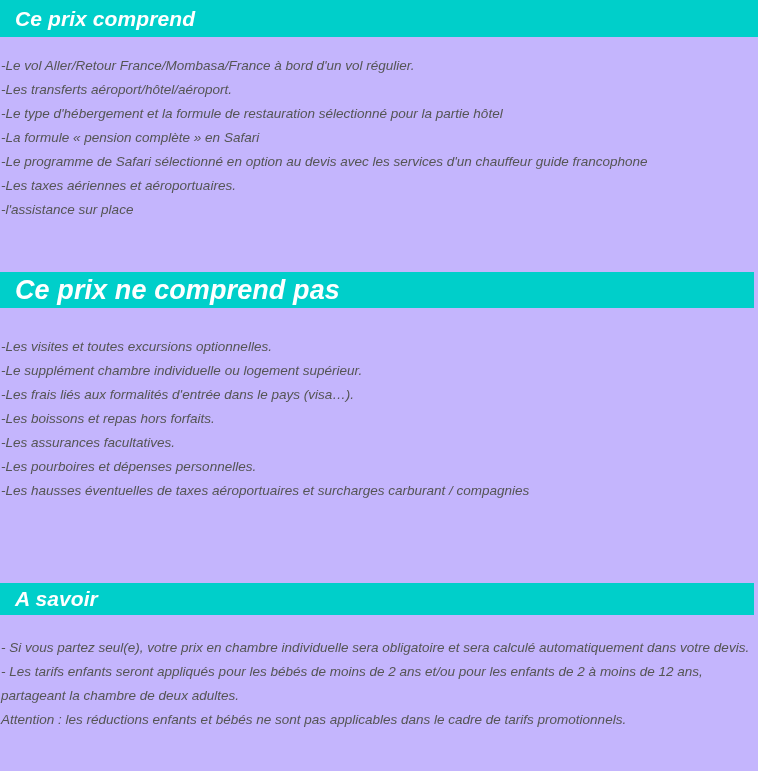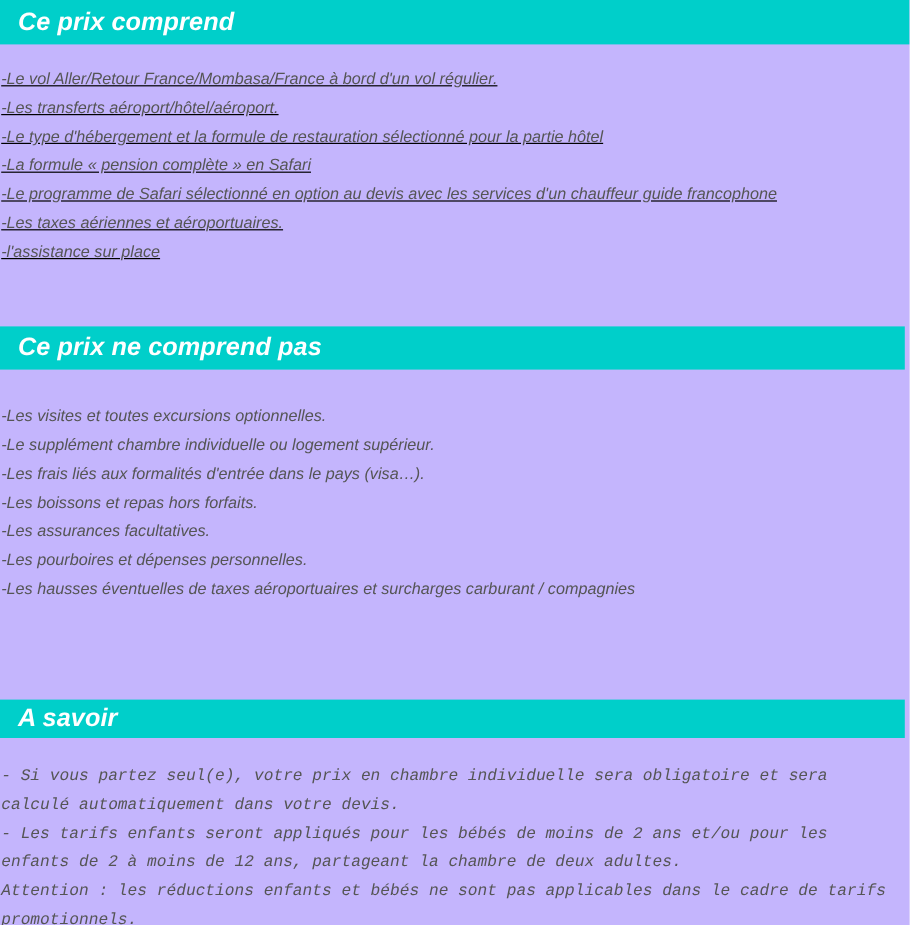--- a/index.html
+++ b/index.html
@@ -49,21 +49,21 @@
 
   
   .banner-2 {
     position: absolute;
     left: 0;
     top: 272px;
     width: 754px;
     height: 36px;
     padding-left: 15px;
   }
-  .banner-2 .banner-title { font-size: 21px; }
+  .banner-2 .banner-title { font-size: 27px; }
 
   
   .banner-3 {
     position: absolute;
     left: 0;
     top: 583px;
     width: 754px;
     height: 32px;
     padding-left: 15px;
   }
@@ -79,27 +79,27 @@
   .line {
     color: #555555;
     font-family: "Liberation Sans", sans-serif;
     font-style: italic;
     font-size: 13.5px;
     line-height: 24px;
     white-space: nowrap;
   }
   .para {
     color: #555555;
-    font-family: Liberation Mono, monospace;
+    font-family: Liberation Sans, sans-serif;
     font-style: italic;
     font-size: 13.5px;
     line-height: 24px;
   }
 
-  .block-1 { top: 54px;  width: 660px; text-decoration: underline; }
+  .block-1 { top: 54px;  width: 660px; }
   .block-2 { top: 335px; width: 758px; }
   .block-3 { top: 636px; width: 752px; }
 </style>
 </head>
 <body>
 
 <div class="page">
 
   <div class="banner banner-1">
     <span class="banner-title">Ce prix comprend</span>

